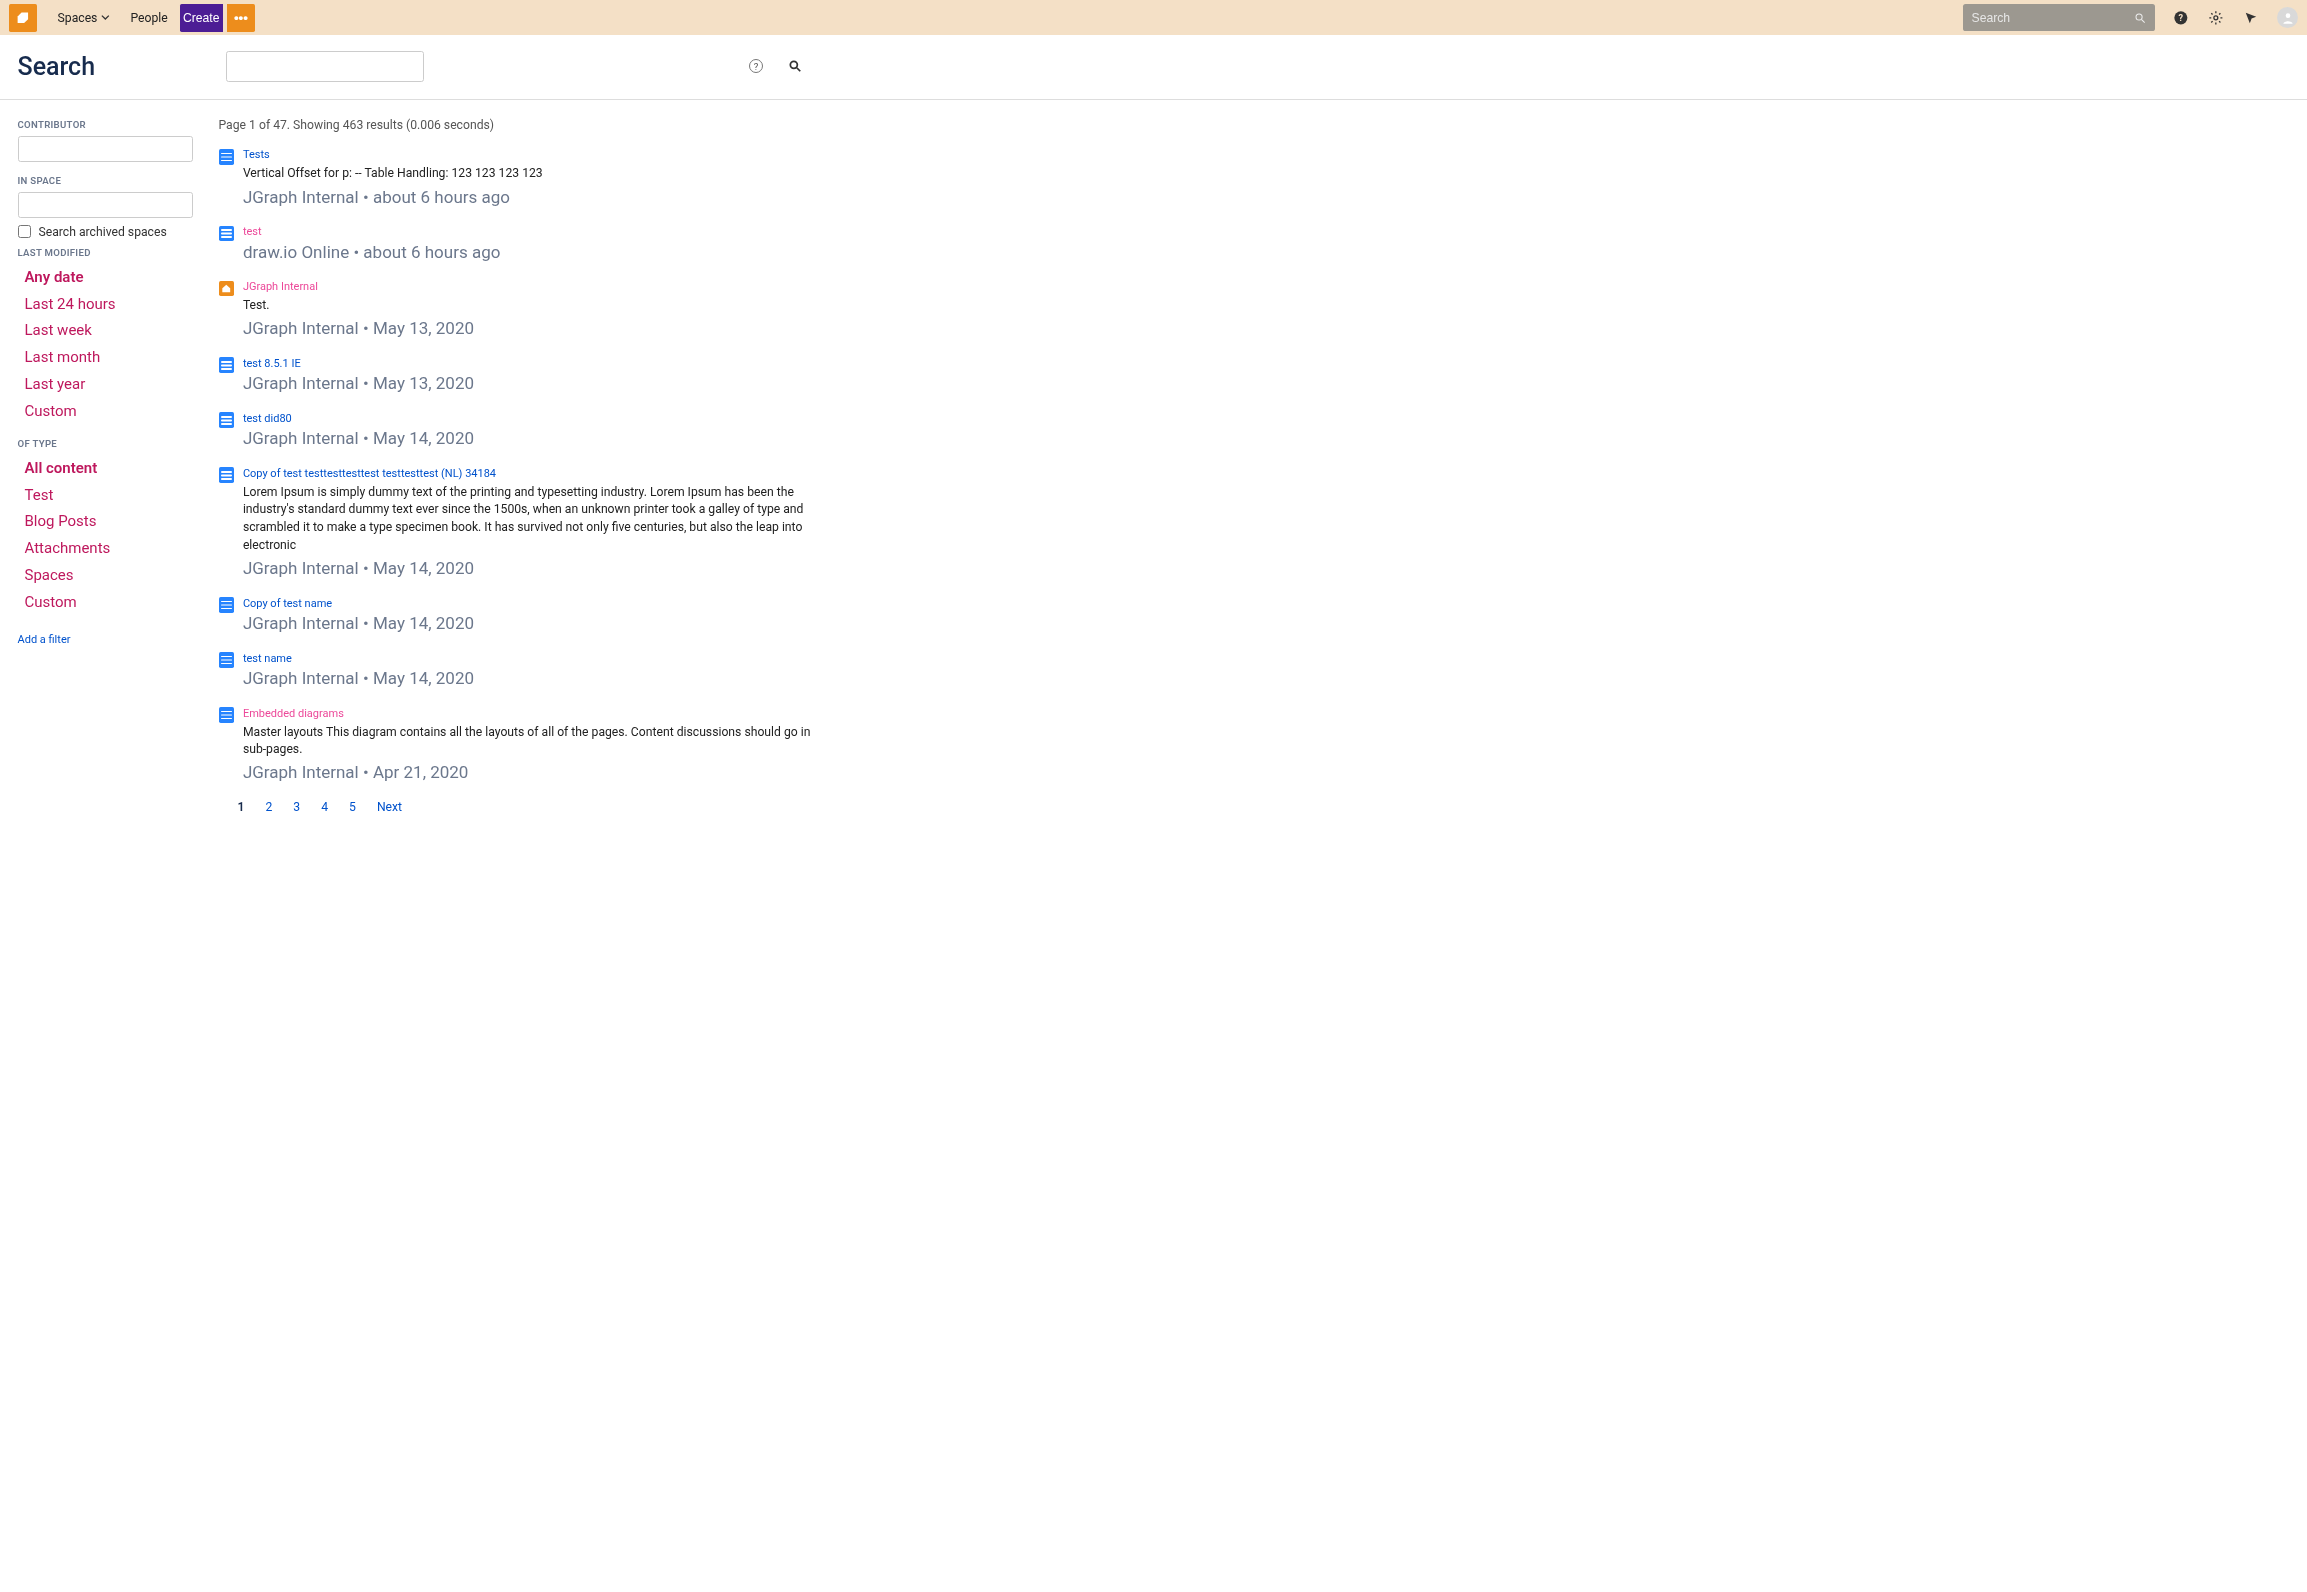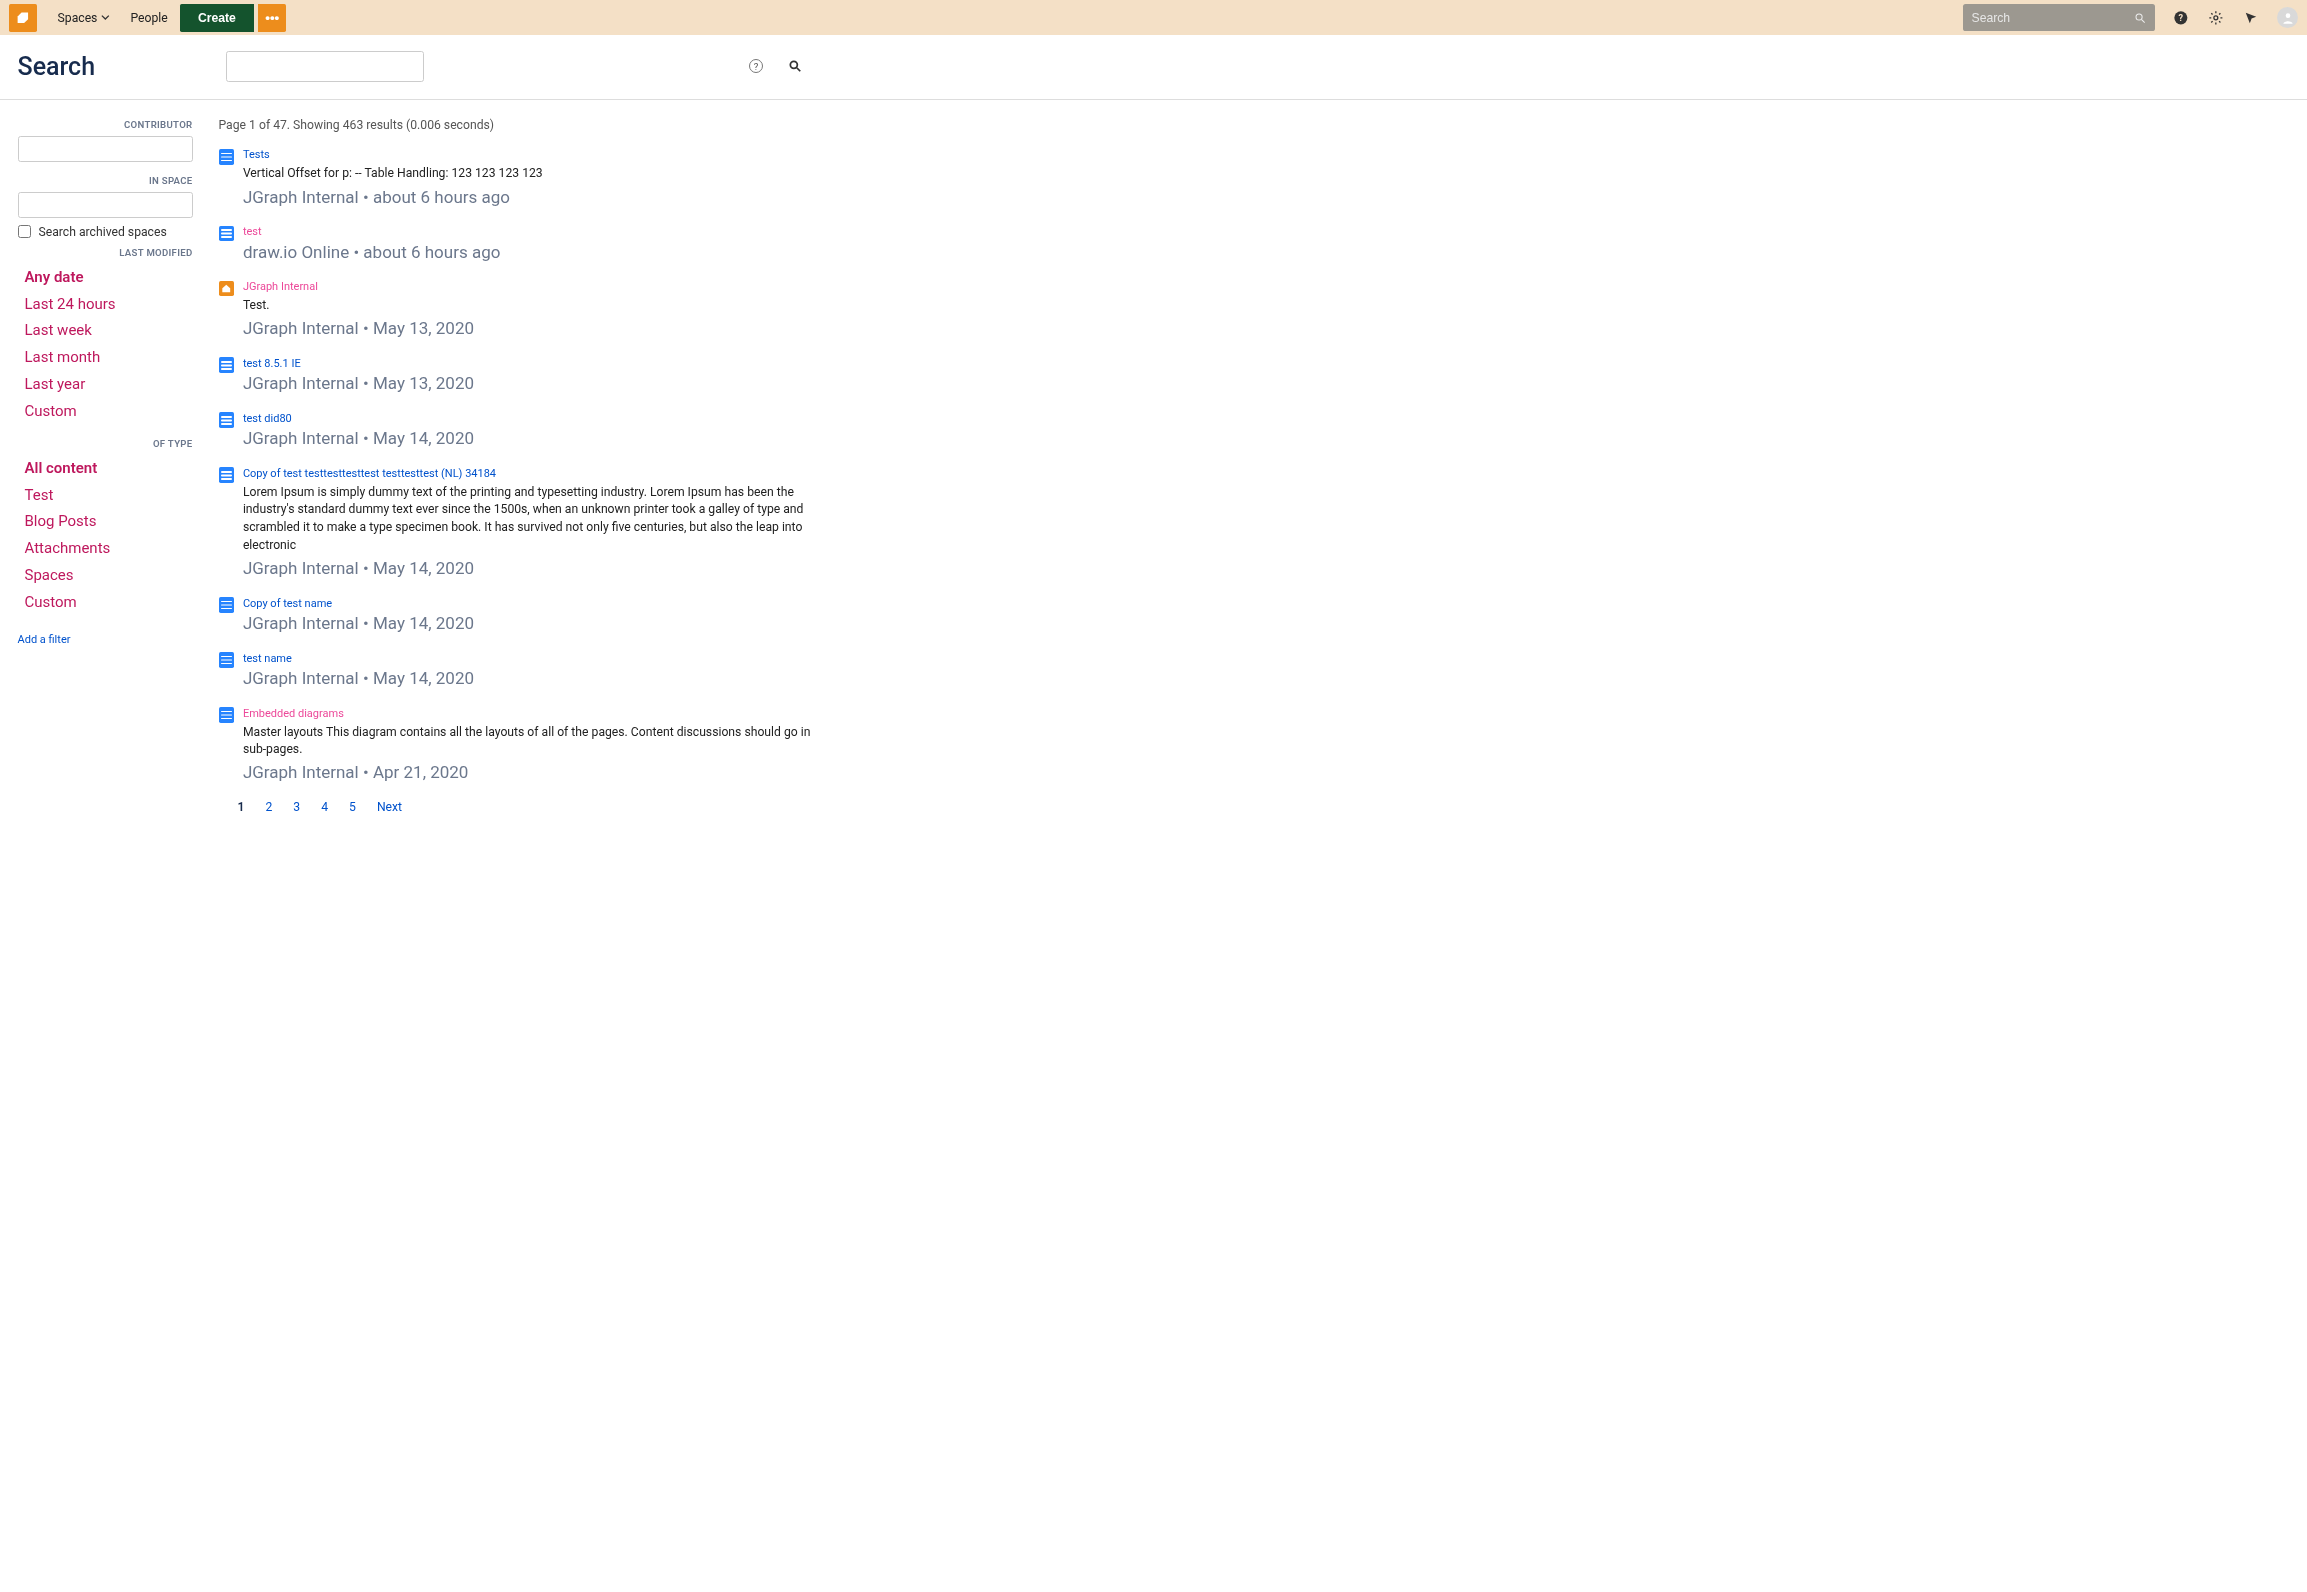--- a/index.html
+++ b/index.html
@@ -2,21 +2,21 @@
 <html style="font-size:14px"><head>
   <meta charset="utf-8">
   <style>
     * { box-sizing: border-box; margin: 0; padding: 0; }
     body { font-family: -apple-system, BlinkMacSystemFont, "Segoe UI", Roboto, Helvetica, Arial, sans-serif; font-size: 12.2px; color: #172B4D; background: #fff; }
     
     
     .topnav { background: #f4e0c6; height: 35px; display: flex; align-items: center; padding: 0 8.7px; gap: 3.5px; }
     .logo { width: 28px; height: 28px; background: #ed8d1c; display: flex; align-items: center; justify-content: center; border-radius: 1.7px; margin-right: 8.7px; }
     .nav-item { padding: 5.2px 8.7px; color: #222; cursor: pointer; display: flex; align-items: center; gap: 3.5px; }
-    .create-btn { background: #14532d; color: #fff; border: none; padding: 7px 18px; cursor: pointer; font-weight: 700; font-size: 12.2px; border-radius: 1.7px 0 0 1.7px; }
+    .create-btn { background: #4c1d95; color: #fff; border: none; padding: 7px 3px; cursor: pointer; font-weight: 400; font-size: 12.2px; border-radius: 1.7px 0 0 1.7px; }
     .create-more { background: #ed8d1c; color: #fff; border: none; padding: 7px 7px; cursor: pointer; margin-left: 0.9px; border-radius: 0 1.7px 1.7px 0; font-weight: bold; height: 28px; display:flex; align-items:center;}
     .nav-spacer { flex: 1; }
     .nav-search { background: #9c9890; color: #eee; border: none; padding: 6.1px 30px 6.1px 8.7px; width: 192px; border-radius: 2.6px; font-size: 12.2px; }
     .nav-search::placeholder { color: #e6e6e6; }
     .nav-search-wrap { position: relative; margin-right: 7px; }
     .nav-search-icon { position: absolute; right: 8.7px; top: 50%; transform: translateY(-50%); fill: #eee; }
     .nav-icon { width: 17.5px; height: 17.5px; margin: 0 7px; cursor: pointer; display: flex; align-items: center; justify-content: center; }
     .avatar { width: 21px; height: 21px; background: #d9d9d9; border-radius: 50%; display: flex; align-items: center; justify-content: center; margin-left: 7px;}
     
     
@@ -28,21 +28,21 @@
     .big-search-inner { position: relative; flex:1; }
     .big-search-help { position: absolute; right: 7px; top: 50%; transform: translateY(-50%); width:14px; height:14px; border:0.9px solid #777; border-radius:50%; font-size:9.6px; display:flex;align-items:center;justify-content:center;color:#555;}
     .big-search-go { width: 14px; height: 14px; cursor: pointer; }
     
     hr.divider { border: none; border-top: 0.9px solid #ddd; margin-top: 10.5px; }
     
     .content { display: flex; padding: 17.5px; gap: 26px; }
     
     
     .filters { width: 175px; flex-shrink: 0; }
-    .filter-heading { font-size: 9.6px; font-weight: 600; color: #6b778c; text-transform: uppercase; letter-spacing: 0.3px; margin-bottom: 5.2px; margin-top: 1.7px; text-align: right;}
+    .filter-heading { font-size: 9.6px; font-weight: 600; color: #6b778c; text-transform: uppercase; letter-spacing: 0.3px; margin-bottom: 5.2px; margin-top: 1.7px;}
     .filter-input { width: 100%; border: 0.9px solid #ccc; border-radius: 2.6px; height: 26px; padding: 0 5.2px; margin-bottom: 12.2px; font-size: 11.4px;}
     .cb-row { display: flex; align-items: center; gap: 8px; font-size: 12.2px; color: #333; margin-bottom: 8.7px; margin-top:-5.2px;}
     .filter-list { list-style: none; margin-bottom: 14px; }
     .filter-list li { padding: 4.4px 7px; font-size: 15px; cursor: pointer; color: #be185d;}
     .filter-list li.selected { font-weight: 600; }
     .add-filter { color: #0052cc; font-size: 11px; cursor: pointer; padding: 3.5px 0; }
     
     
     .results { flex: 1; max-width: 611px; }
     .results-meta { color: #555; font-size: 12.2px; margin-bottom: 15.7px; }

